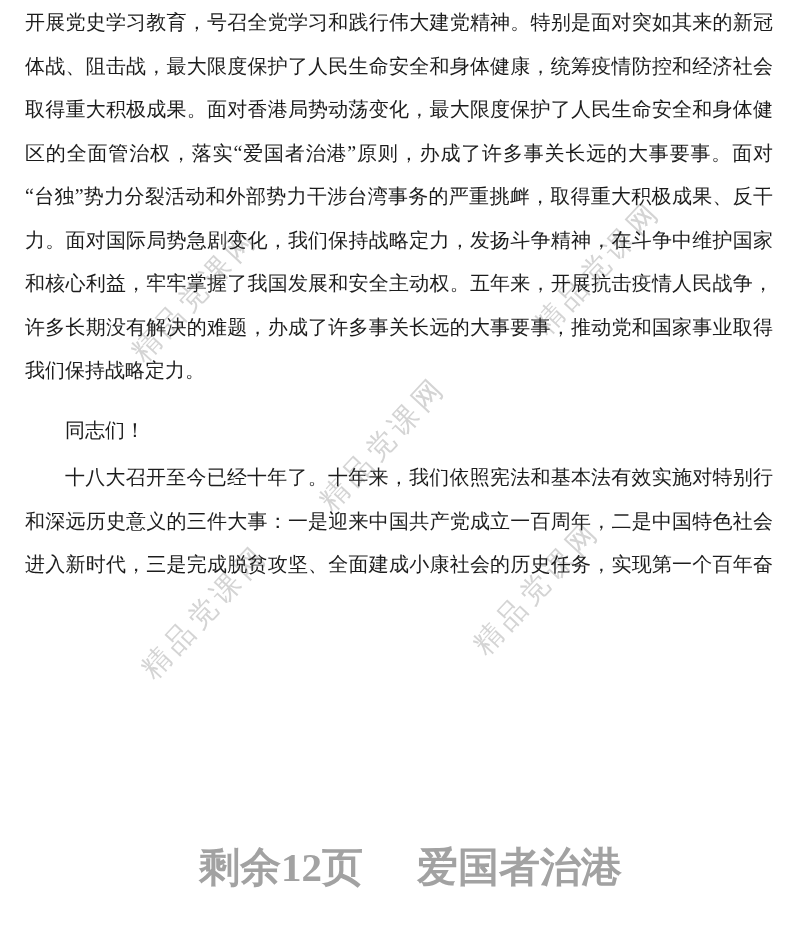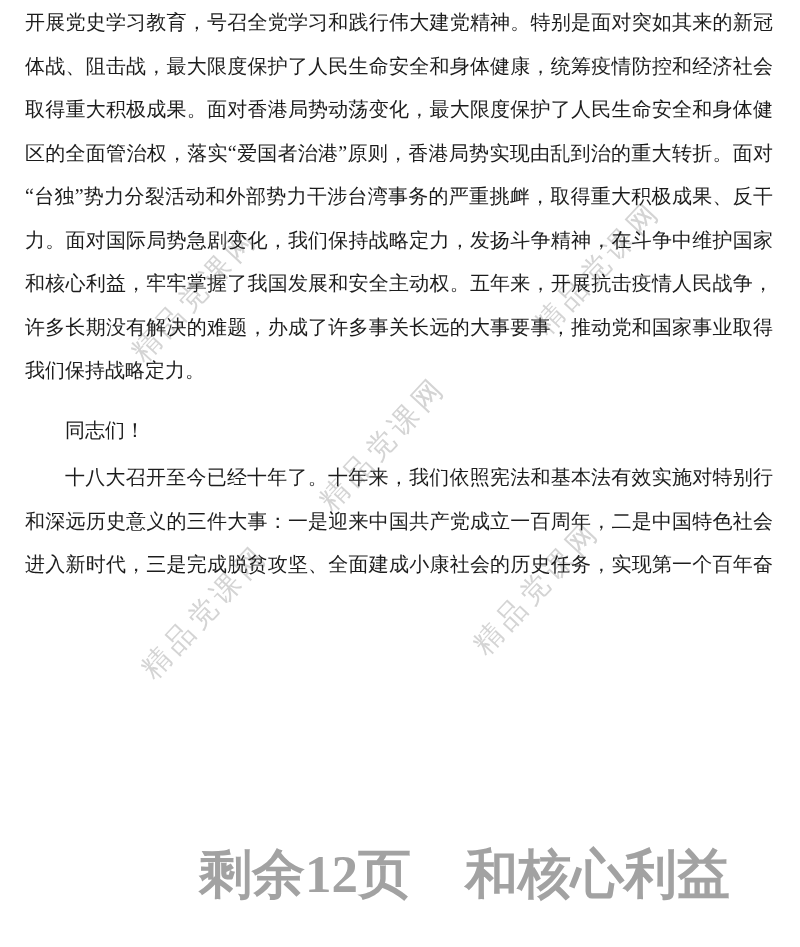--- a/index.html
+++ b/index.html
@@ -48,21 +48,21 @@
   }
   .line.fill { text-align-last: justify; }
   .line.indent { text-indent: 2em; }
   
   .footer-notice {
     position: absolute;
     left: 199px;
     top: 845px;
     display: flex;
     gap: 54px;
-    font-size: 53px;
+    font-size: 41px;
     line-height: 1.1;
     font-weight: 700;
     color: #a2a2a2;
     white-space: nowrap;
   }
 </style>
 </head>
 <body>
 
 <div class="page">
@@ -74,21 +74,21 @@
     <div class="watermark wm-d">精品党课网</div>
     <div class="watermark wm-e">精品党课网</div>
   </div>
 
   <div class="content">
 
     <div class="paragraph para-1">
       <div class="line fill">开展党史学习教育，号召全党学习和践行伟大建党精神。特别是面对突如其来的新冠肺炎</div>
       <div class="line fill">体战、阻击战，最大限度保护了人民生命安全和身体健康，统筹疫情防控和经济社会发展</div>
       <div class="line fill">取得重大积极成果。面对香港局势动荡变化，最大限度保护了人民生命安全和身体健康</div>
-      <div class="line fill">区的全面管治权，落实“爱国者治港”原则，香港局势实现由乱到治的重大转折。面对</div>
+      <div class="line fill">区的全面管治权，落实“爱国者治港”原则，办成了许多事关长远的大事要事。面对</div>
       <div class="line fill">“台独”势力分裂活动和外部势力干涉台湾事务的严重挑衅，取得重大积极成果、反干</div>
       <div class="line fill">力。面对国际局势急剧变化，我们保持战略定力，发扬斗争精神，在斗争中维护国家尊严</div>
       <div class="line fill">和核心利益，牢牢掌握了我国发展和安全主动权。五年来，开展抗击疫情人民战争，攻克了</div>
       <div class="line fill">许多长期没有解决的难题，办成了许多事关长远的大事要事，推动党和国家事业取得举世</div>
       <div class="line">我们保持战略定力。</div>
     </div>
 
     <div class="paragraph para-2">
       <div class="line indent">同志们！</div>
     </div>
@@ -96,16 +96,16 @@
     <div class="paragraph para-3">
       <div class="line indent fill">十八大召开至今已经十年了。十年来，我们依照宪法和基本法有效实施对特别行政</div>
       <div class="line fill">和深远历史意义的三件大事：一是迎来中国共产党成立一百周年，二是中国特色社会主义</div>
       <div class="line fill">进入新时代，三是完成脱贫攻坚、全面建成小康社会的历史任务，实现第一个百年奋斗目</div>
     </div>
 
   </div>
 
   <div class="footer-notice">
     <span>剩余12页</span>
-    <span>和核心利益</span>
+    <span>爱国者治港</span>
   </div>
 
 </div>
 
 </body></html>

